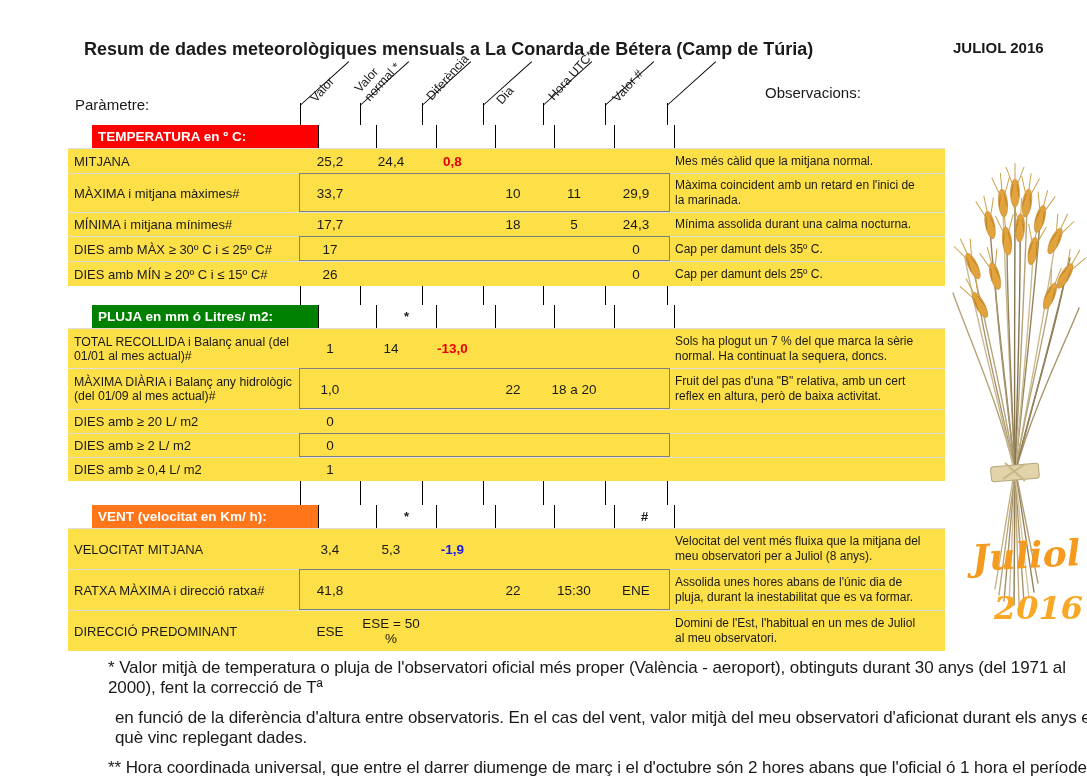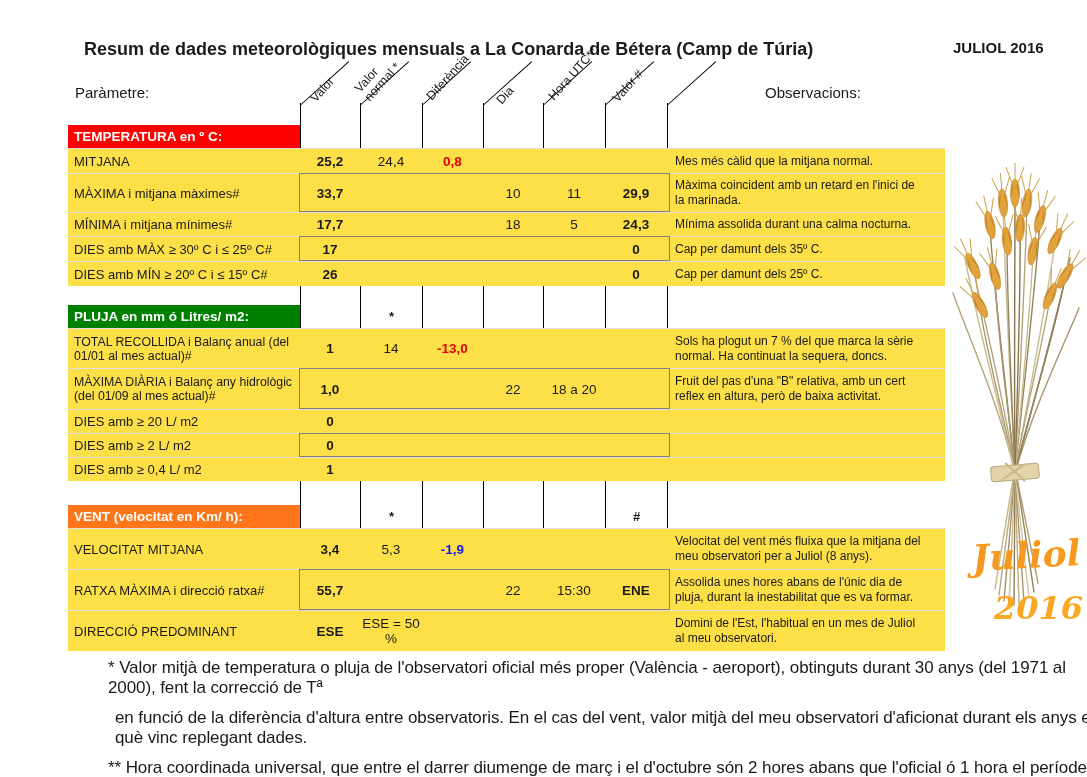--- a/index.html
+++ b/index.html
@@ -1,46 +1,46 @@
 <!DOCTYPE html>
 <html><head>
 <meta charset="utf-8">
 <style>
   html,body{margin:0;padding:0;background:#fff;}
   .page{position:relative;width:1087px;height:777px;background:#fff;overflow:hidden;
         font-family:"Liberation Sans", sans-serif;color:#1a1a1a;}
 
   .title{position:absolute;left:84px;top:39px;font-size:18px;font-weight:bold;}
   .period{position:absolute;left:953px;top:39px;font-size:15px;font-weight:bold;}
-  .parametre{position:absolute;left:75px;top:84px;font-size:15px;}
+  .parametre{position:absolute;left:75px;top:96px;font-size:15px;}
   .observacions{position:absolute;left:765px;top:84px;font-size:15px;}
 
   
   .vseg{position:absolute;top:103px;width:1px;height:22px;background:#000;}
   .dline{position:absolute;top:40px;width:1px;height:65px;background:#000;
          transform-origin:bottom center;transform:rotate(48deg);}
   .dlabel{position:absolute;font-size:12.5px;line-height:13px;white-space:nowrap;
           transform-origin:0 100%;transform:rotate(-48deg);}
   .dl-line{display:block;}
 
   
   .table{position:absolute;left:68px;top:125px;width:877px;}
   .row{display:flex;}
   .c{box-sizing:border-box;display:flex;align-items:center;overflow:hidden;}
   .lc{width:232px;padding-left:6px;font-size:13px;line-height:15px;}
   .label-sm{font-size:12.3px;line-height:14px;}
   .vc{justify-content:center;text-align:center;font-size:13.5px;}
   .v1{width:60px}.v2{width:62px}.v3{width:61px}.v4{width:60px}.v5{width:62px}.v6{width:62px}
   .oc{width:278px;font-size:12px;line-height:15px;padding:1px 20px 1px 8px;}
-  .b{font-weight:bold;}
+  .b{font-weight:normal;}
   .red{color:#e60000;font-weight:bold;}
   .blue{color:#1a1ae6;font-weight:bold;}
   .drow{background:#fde047;position:relative;border-top:1px solid #dedede;}
   .h23{height:23px}.h24{height:24px}.h38{height:38px}.h39{height:39px}.h40{height:40px}
-  .shead{height:23px;position:relative;}
+  .shead{height:23px;position:relative;margin-left:24px;}
   .sh-label{color:#fff;font-weight:bold;font-size:13.5px;}
   .bg-temp{background:#ff0000;}
   .bg-pluja{background:#008000;}
   .bg-vent{background:#ff7519;}
   .gl{border-left:1px solid #000;background:#fff;}
   .gap{background:#fff;}
   .g19{height:19px}.g24{height:24px}
   .mark{font-weight:bold;font-size:13px;}
   .vbox{position:absolute;left:231px;top:-1px;bottom:0;width:369px;
         border:1px solid #7f7f7f;pointer-events:none;}
@@ -281,21 +281,21 @@
       <div class="c vc v3 blue">-1,9</div>
       <div class="c vc v4"></div>
       <div class="c vc v5"></div>
       <div class="c vc v6 b"></div>
       <div class="c oc">Velocitat del vent més fluixa que la mitjana del meu observatori per a Juliol (8 anys).</div>
     </div>
 
     <div class="row drow h40">
       <div class="vbox"></div>
       <div class="c lc">RATXA MÀXIMA i direcció ratxa#</div>
-      <div class="c vc v1 b">55,7</div>
+      <div class="c vc v1 b">41,8</div>
       <div class="c vc v2"></div>
       <div class="c vc v3"></div>
       <div class="c vc v4">22</div>
       <div class="c vc v5">15:30</div>
       <div class="c vc v6 b">ENE</div>
       <div class="c oc">Assolida unes hores abans de l'únic dia de pluja, durant la inestabilitat que es va formar.</div>
     </div>
 
     <div class="row drow h40">
       <div class="c lc">DIRECCIÓ PREDOMINANT</div>

